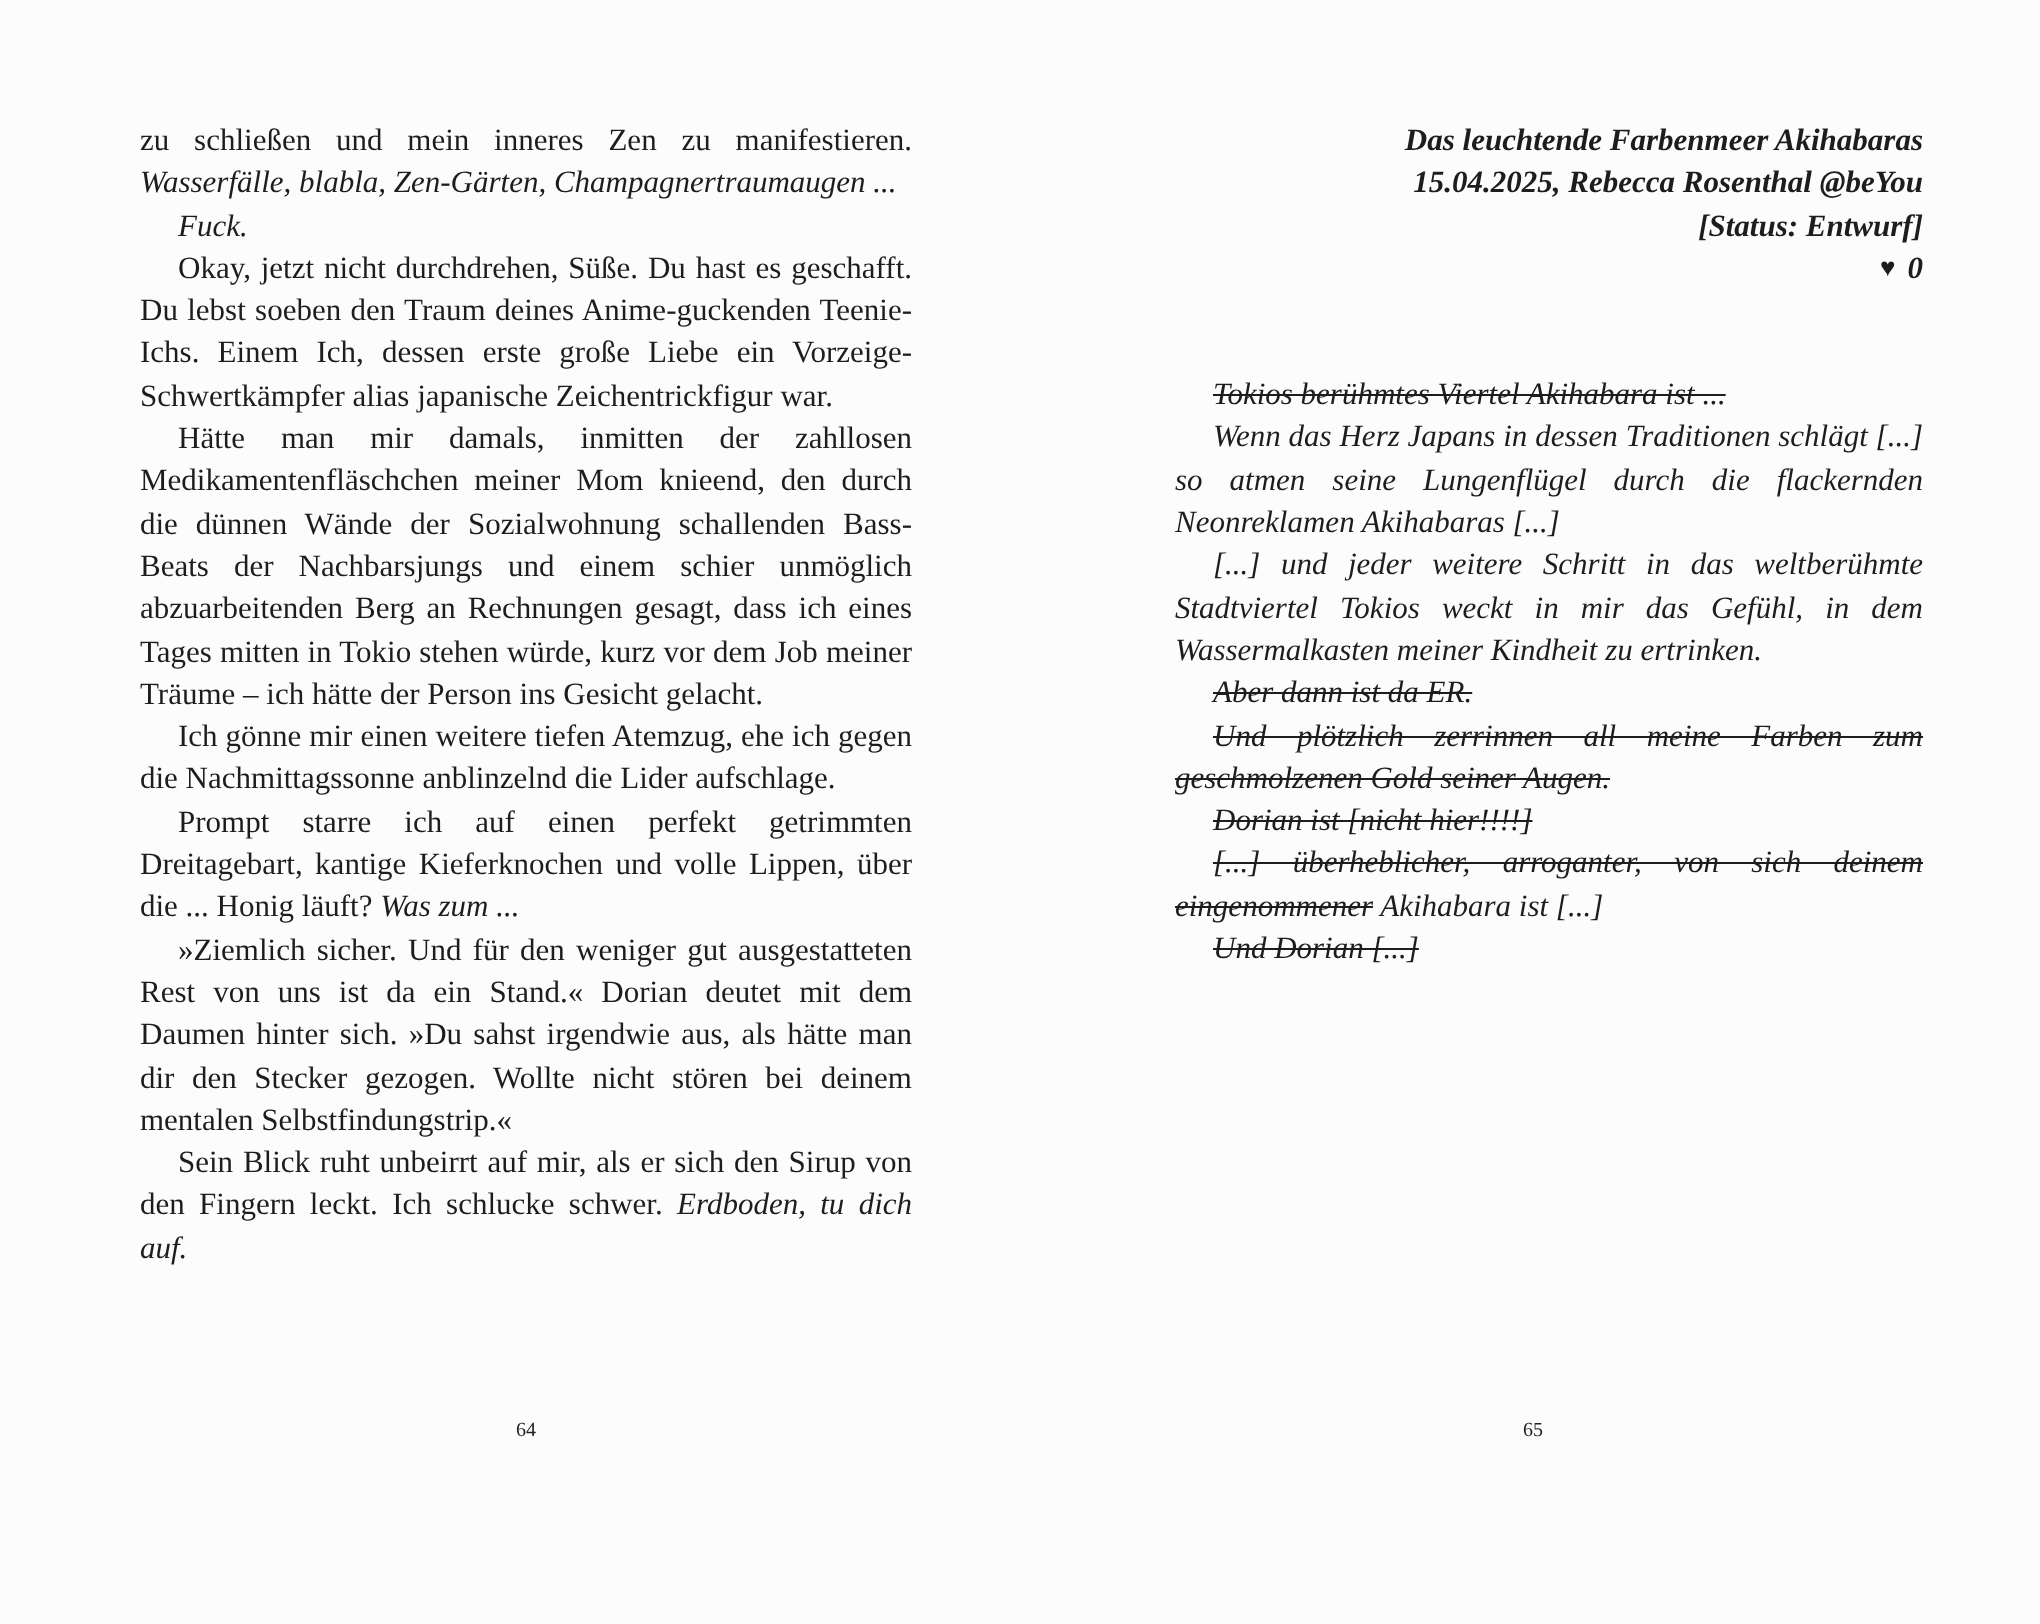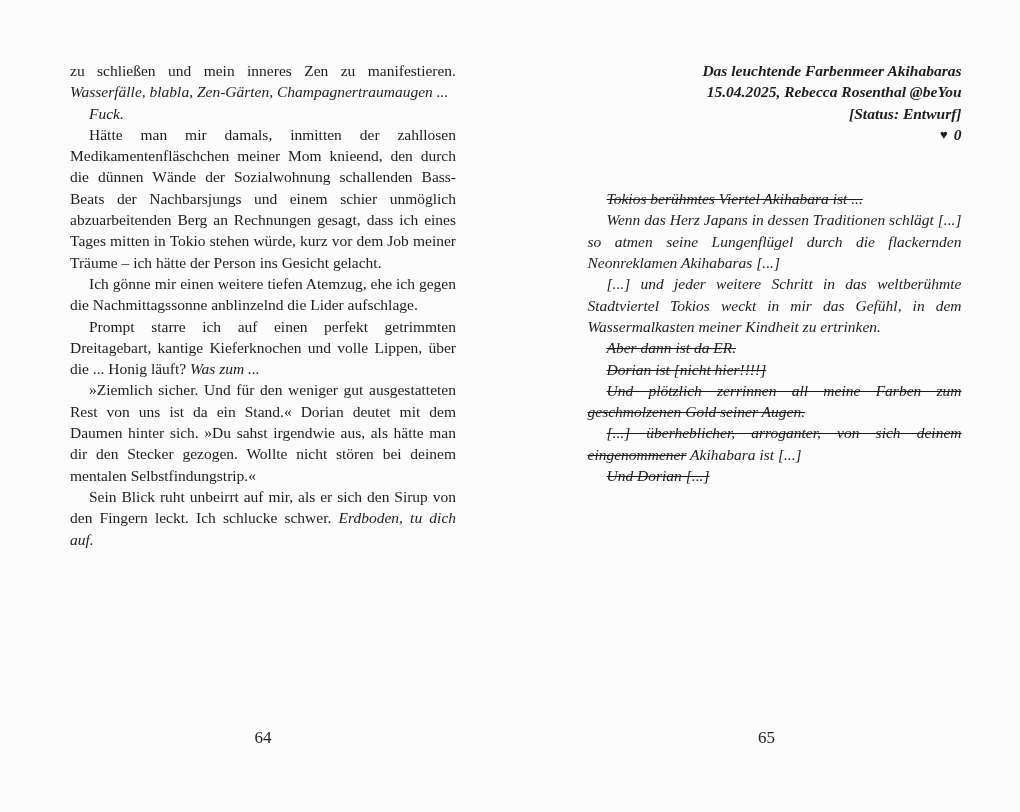--- a/index.html
+++ b/index.html
@@ -38,37 +38,38 @@
     font-weight: bold;
     font-style: italic;
     line-height: 21.3px;
     margin-bottom: 42px;
   }
   .likes { margin-top: 0; }
   .likes .heart { font-size: 13px; margin-right: 6px; position: relative; top: -1px; }
 
   .page-number {
     position: absolute;
-    top: 728px;
-    font-size: 17px;
+    top: 710px;
+    font-size: 10px;
     text-align: center;
     color: #222;
   }
   .page-left .page-number { left: 70px; width: 386px; }
   .page-right .page-number { left: 54px; width: 390px; }
 </style>
 </head>
 <body>
 
 <div class="spread">
 
   <div class="page page-left">
     <div class="text-block">
         <p class="para"><span>zu schließen und mein inneres Zen zu manifestieren. </span><span class="i">Wasserfälle, blabla, Zen-Gärten, Champagnertraumaugen ...</span></p>
         <p class="para indent"><span class="i">Fuck.</span></p>
+        <p class="para indent"><span>Okay, jetzt nicht durchdrehen, Süße. Du hast es geschafft. Du lebst soeben den Traum deines Anime-guckenden Teenie-Ichs. Einem Ich, dessen erste große Liebe ein Vorzeige-Schwertkämpfer alias japanische Zeichentrickfigur war.</span></p>
         <p class="para indent"><span>Hätte man mir damals, inmitten der zahllosen Medikamentenfläschchen meiner Mom knieend, den durch die dünnen Wände der Sozialwohnung schallenden Bass-Beats der Nachbarsjungs und einem schier unmöglich abzuarbeitenden Berg an Rechnungen gesagt, dass ich eines Tages mitten in Tokio stehen würde, kurz vor dem Job meiner Träume – ich hätte der Person ins Gesicht gelacht.</span></p>
         <p class="para indent"><span>Ich gönne mir einen weitere tiefen Atemzug, ehe ich gegen die Nachmittagssonne anblinzelnd die Lider aufschlage.</span></p>
         <p class="para indent"><span>Prompt starre ich auf einen perfekt getrimmten Dreitagebart, kantige Kieferknochen und volle Lippen, über die ... Honig läuft? </span><span class="i">Was zum ...</span></p>
         <p class="para indent"><span>»Ziemlich sicher. Und für den weniger gut ausgestatteten Rest von uns ist da ein Stand.« Dorian deutet mit dem Daumen hinter sich. »Du sahst irgendwie aus, als hätte man dir den Stecker gezogen. Wollte nicht stören bei deinem mentalen Selbstfindungstrip.«</span></p>
         <p class="para indent"><span>Sein Blick ruht unbeirrt auf mir, als er sich den Sirup von den Fingern leckt. Ich schlucke schwer. </span><span class="i">Erdboden, tu dich auf.</span></p>
       </div>
     <div class="page-number">64</div>
   </div>
 
   <div class="page page-right">
@@ -79,22 +80,22 @@
         <div>[Status: Entwurf]</div>
         <div class="likes">
           <span class="heart">♥</span><span>0</span>
         </div>
       </div>
       <div class="italic-body">
           <p class="para indent"><span class="s">Tokios berühmtes Viertel Akihabara ist ...</span></p>
           <p class="para indent"><span>Wenn das Herz Japans in dessen Traditionen schlägt [...] so atmen seine Lungenflügel durch die flackernden Neonreklamen Akihabaras [...]</span></p>
           <p class="para indent"><span>[...] und jeder weitere Schritt in das weltberühmte Stadtviertel Tokios weckt in mir das Gefühl, in dem Wassermalkasten meiner Kindheit zu ertrinken.</span></p>
           <p class="para indent"><span class="s">Aber dann ist da ER.</span></p>
+          <p class="para indent"><span class="s">Und plötzlich zerrinnen all meine Farben zum geschmolzenen Gold seiner Augen.</span></p>
           <p class="para indent"><span class="s">Dorian ist [nicht hier!!!!]</span></p>
-          <p class="para indent"><span class="s">Und plötzlich zerrinnen all meine Farben zum geschmolzenen Gold seiner Augen.</span></p>
           <p class="para indent"><span class="s">[...] überheblicher, arroganter, von sich deinem eingenommener</span><span> Akihabara ist [...]</span></p>
           <p class="para indent"><span class="s">Und Dorian [...]</span></p>
         </div>
     </div>
     <div class="page-number">65</div>
   </div>
 
 </div>
 
 </body></html>

